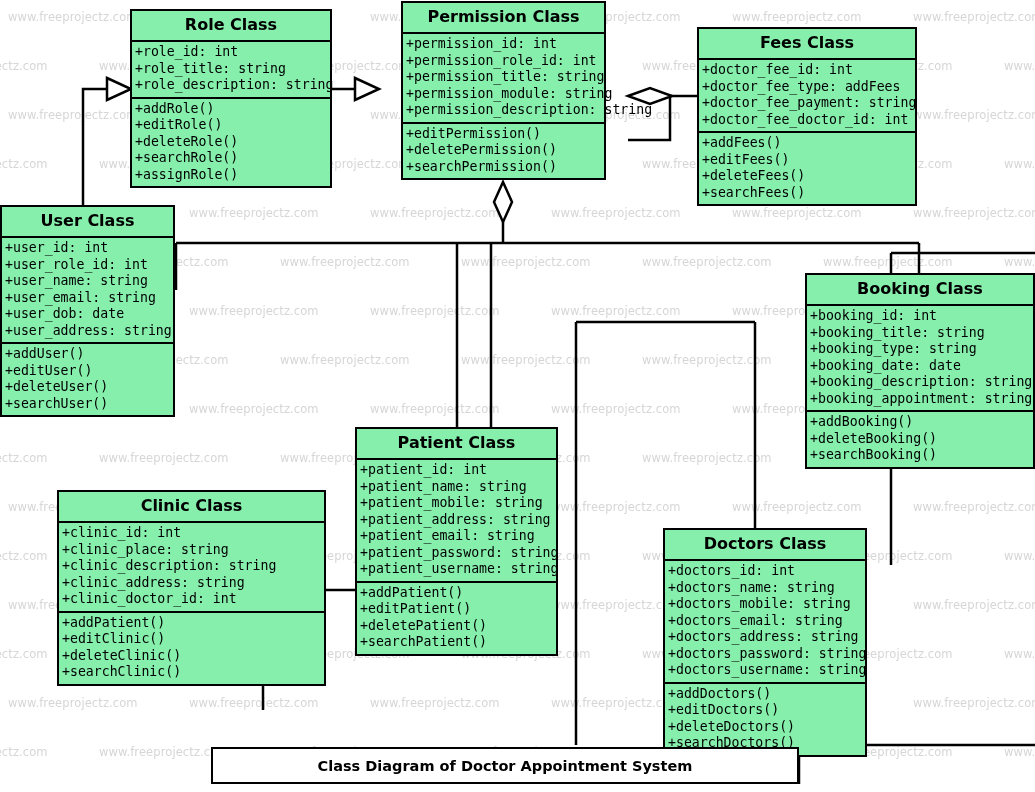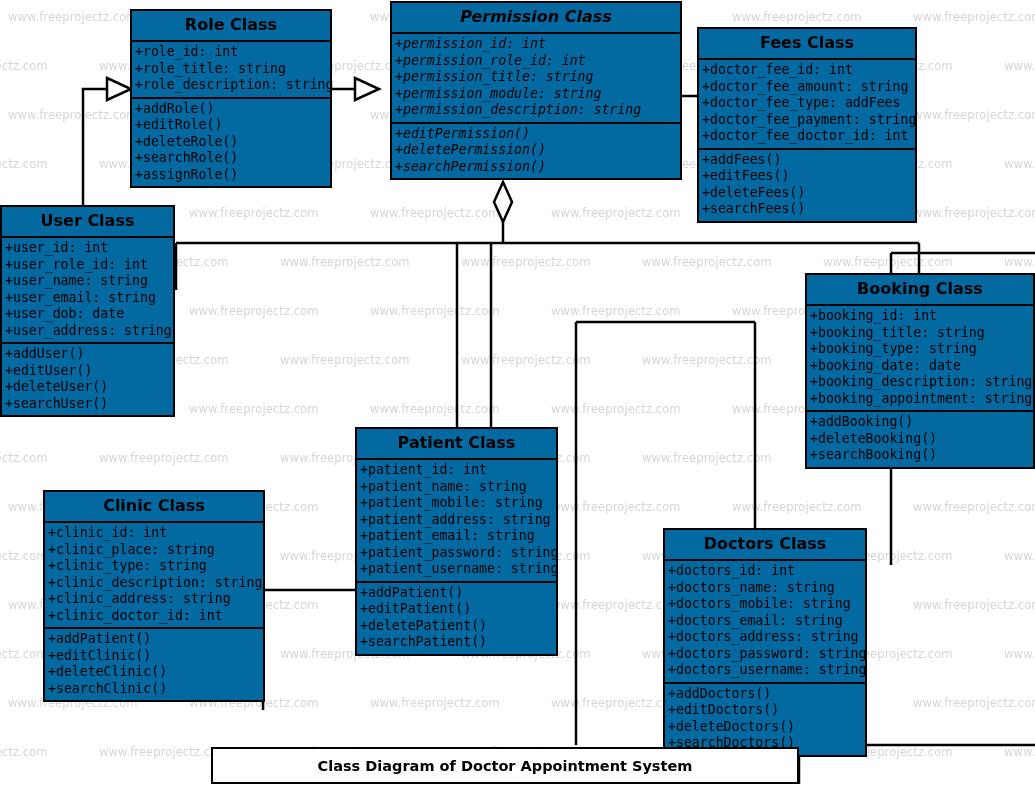--- a/index.html
+++ b/index.html
@@ -40,21 +40,21 @@
     position: absolute;
     left: 0; top: 0;
     width: 1035px;
     height: 792px;
     z-index: 2;
     pointer-events: none;
   }
   
   .uml-class {
     position: absolute;
-    background: #0369a1;
+    background: #86efac;
     border: 2.5px solid #000000;
     box-sizing: border-box;
     z-index: 3;
   }
   .uml-title {
     font-family: "DejaVu Sans", sans-serif;
     font-weight: bold;
     font-size: 16px;
     text-align: center;
     padding: 5px 4px 6px 4px;
@@ -277,41 +277,40 @@
     </div>
     <div class="uml-compartment methods">
       <div class="uml-row">+addRole()</div>
       <div class="uml-row">+editRole()</div>
       <div class="uml-row">+deleteRole()</div>
       <div class="uml-row">+searchRole()</div>
       <div class="uml-row">+assignRole()</div>
     </div>
   </div>
 
-  <div class="uml-class" style="left:390px; top:1px; width:292px;font-style:italic;">
+  <div class="uml-class" style="left:401px; top:1px; width:205px;">
     <div class="uml-title">Permission Class</div>
     <div class="uml-compartment attrs">
       <div class="uml-row">+permission_id: int</div>
       <div class="uml-row">+permission_role_id: int</div>
       <div class="uml-row">+permission_title: string</div>
       <div class="uml-row">+permission_module: string</div>
       <div class="uml-row">+permission_description: string</div>
     </div>
     <div class="uml-compartment methods">
       <div class="uml-row">+editPermission()</div>
       <div class="uml-row">+deletePermission()</div>
       <div class="uml-row">+searchPermission()</div>
     </div>
   </div>
 
   <div class="uml-class" style="left:697px; top:27px; width:220px;">
     <div class="uml-title">Fees Class</div>
     <div class="uml-compartment attrs">
       <div class="uml-row">+doctor_fee_id: int</div>
-      <div class="uml-row">+doctor_fee_amount: string</div>
       <div class="uml-row">+doctor_fee_type: addFees</div>
       <div class="uml-row">+doctor_fee_payment: string</div>
       <div class="uml-row">+doctor_fee_doctor_id: int</div>
     </div>
     <div class="uml-compartment methods">
       <div class="uml-row">+addFees()</div>
       <div class="uml-row">+editFees()</div>
       <div class="uml-row">+deleteFees()</div>
       <div class="uml-row">+searchFees()</div>
     </div>
@@ -364,26 +363,25 @@
       <div class="uml-row">+patient_username: string</div>
     </div>
     <div class="uml-compartment methods">
       <div class="uml-row">+addPatient()</div>
       <div class="uml-row">+editPatient()</div>
       <div class="uml-row">+deletePatient()</div>
       <div class="uml-row">+searchPatient()</div>
     </div>
   </div>
 
-  <div class="uml-class" style="left:43px; top:490px; width:222px;">
+  <div class="uml-class" style="left:57px; top:490px; width:269px;">
     <div class="uml-title">Clinic Class</div>
     <div class="uml-compartment attrs">
       <div class="uml-row">+clinic_id: int</div>
       <div class="uml-row">+clinic_place: string</div>
-      <div class="uml-row">+clinic_type: string</div>
       <div class="uml-row">+clinic_description: string</div>
       <div class="uml-row">+clinic_address: string</div>
       <div class="uml-row">+clinic_doctor_id: int</div>
     </div>
     <div class="uml-compartment methods">
       <div class="uml-row">+addPatient()</div>
       <div class="uml-row">+editClinic()</div>
       <div class="uml-row">+deleteClinic()</div>
       <div class="uml-row">+searchClinic()</div>
     </div>

